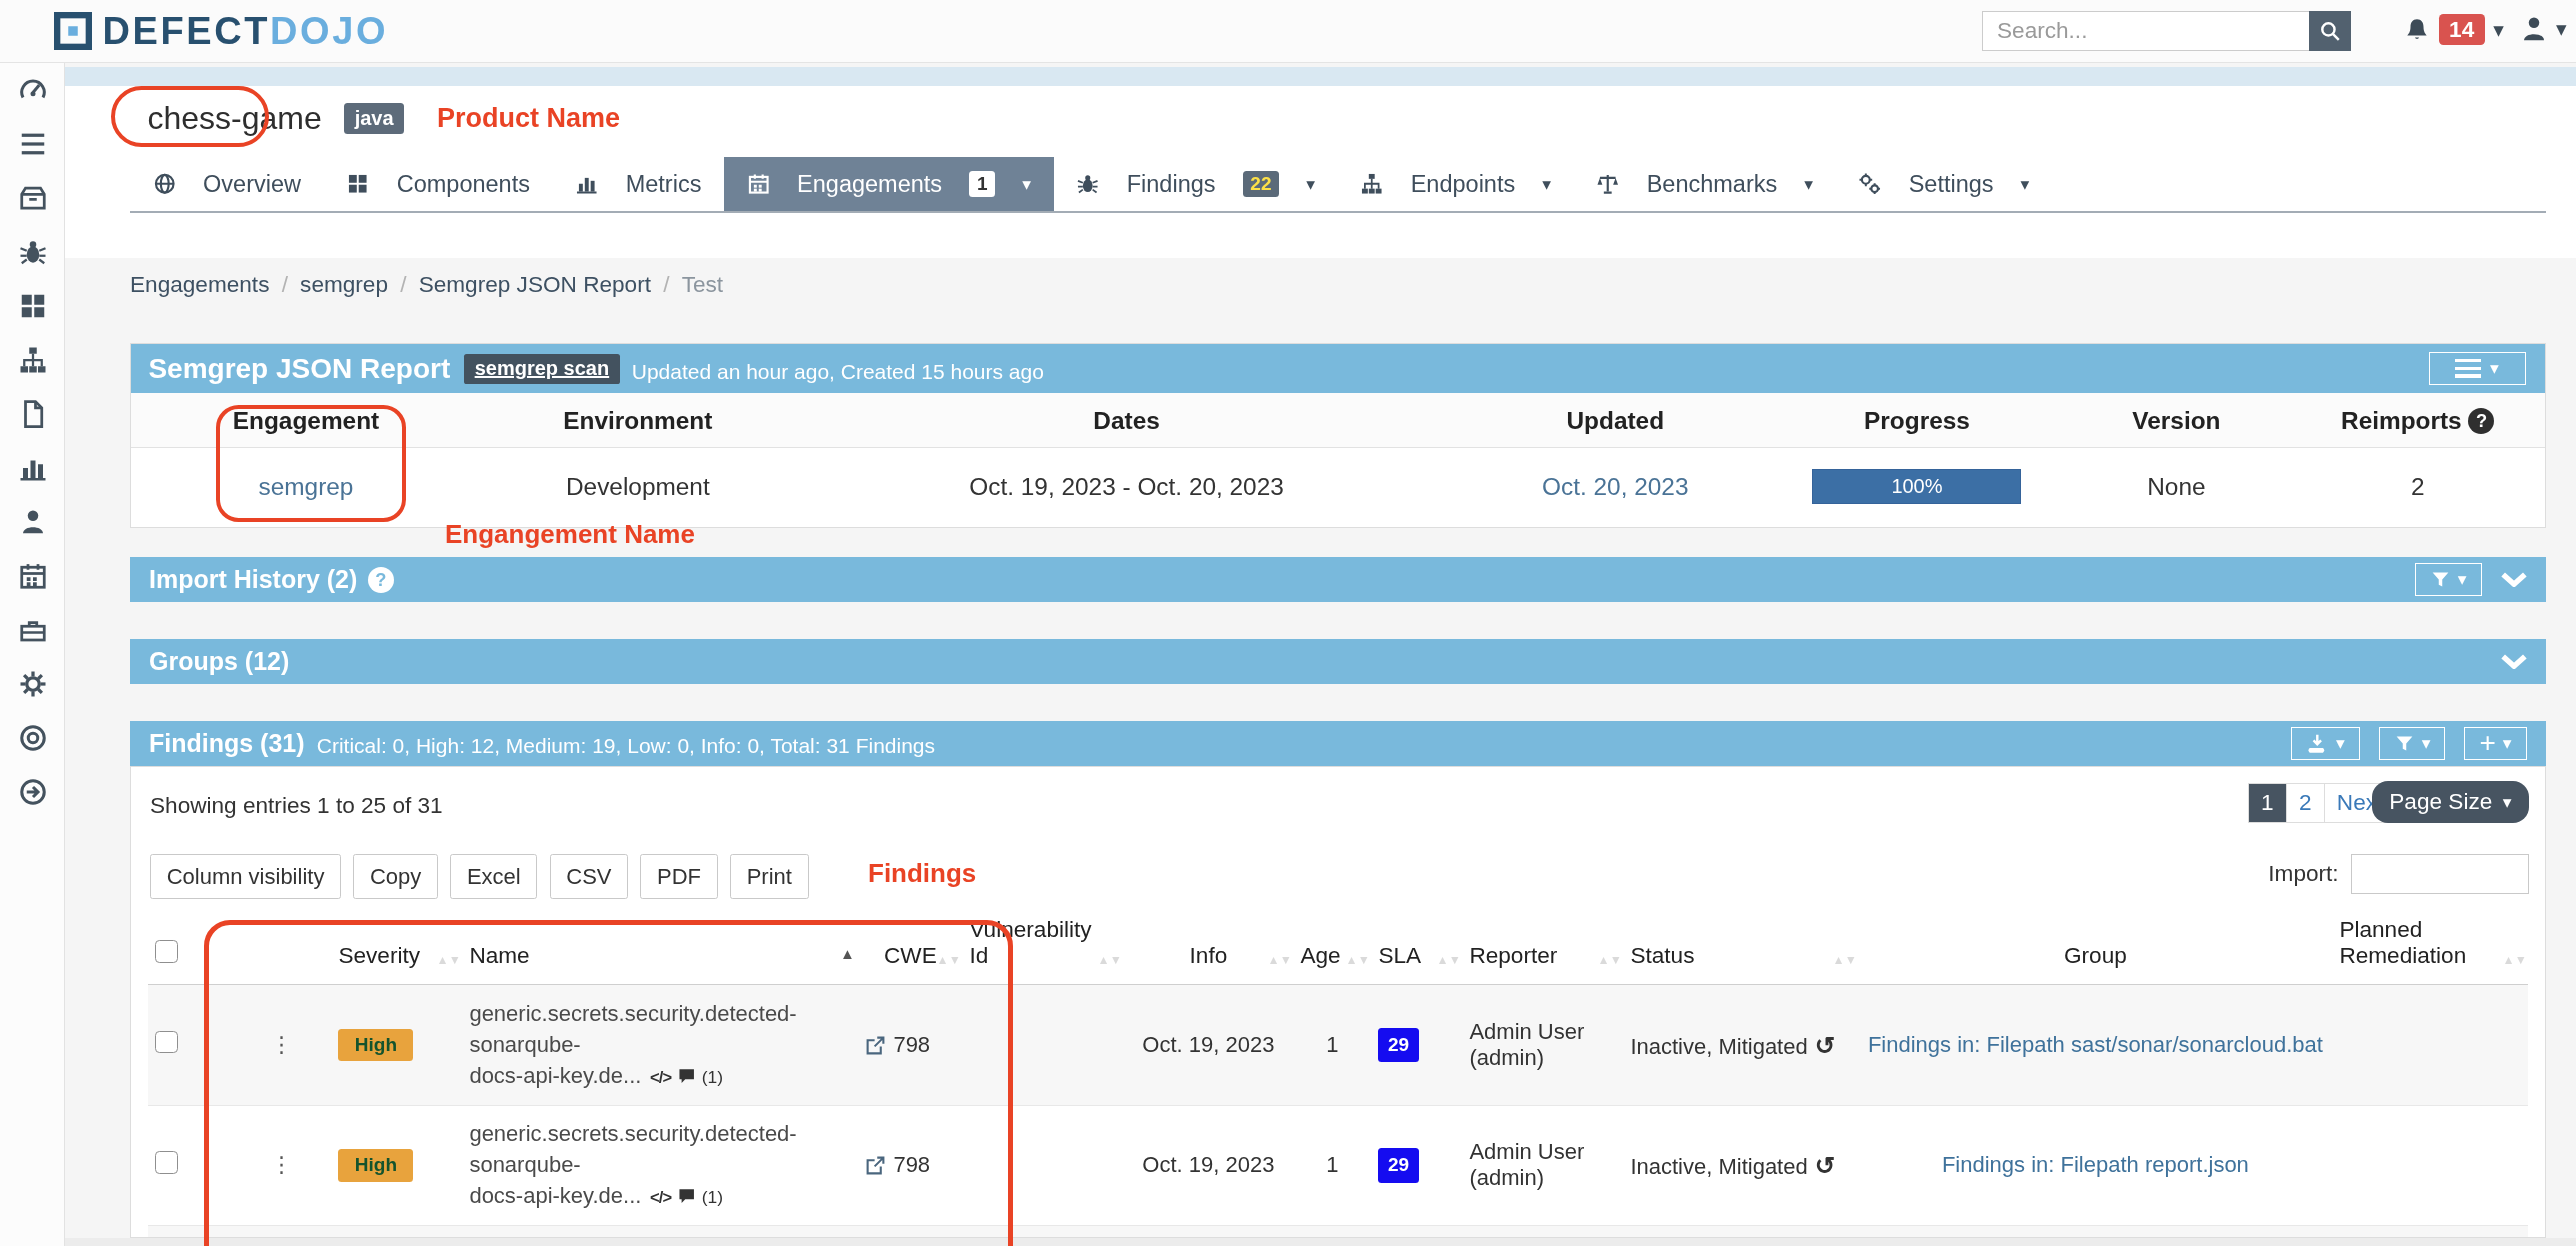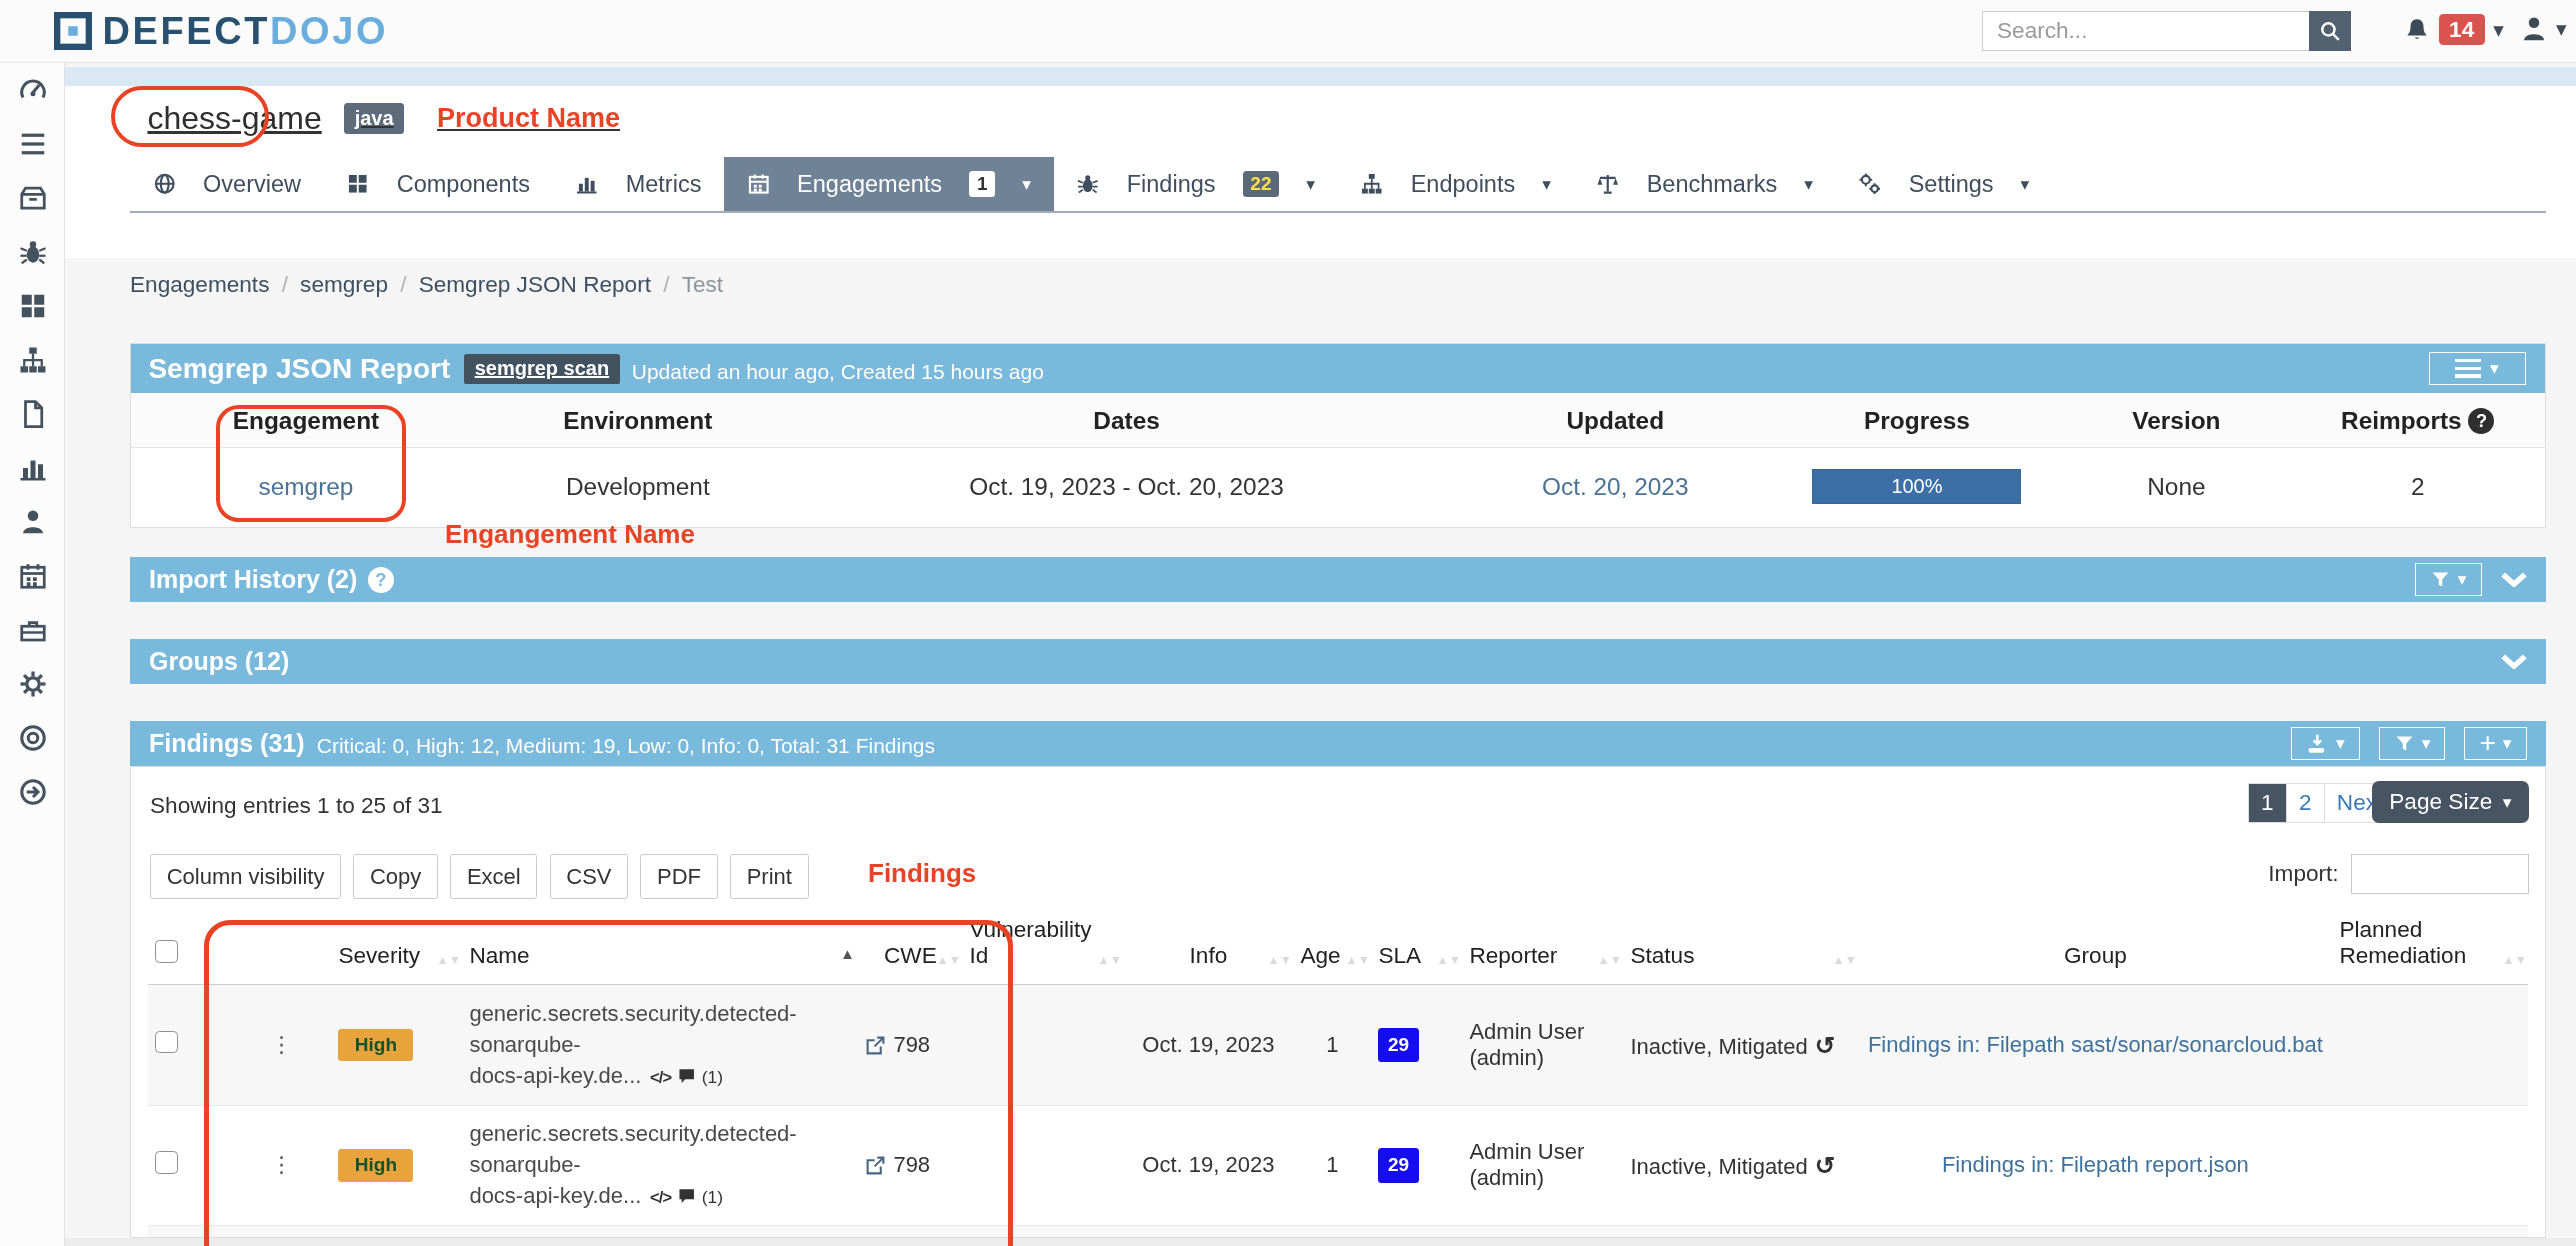--- a/index.html
+++ b/index.html
@@ -25,21 +25,21 @@
   
   .sidebar { position:absolute; left:0; top:63px; width:65px; height:1184px; background:#fcfcfc; border-right:0.9px solid #e2e2e2; z-index:20; }
   .side-ic { width:65px; height:54px; display:flex; align-items:center; justify-content:center; color:#44525e; cursor:pointer; }
   .side-ic svg { width:30px; height:30px; }
 
   
   .main { position:absolute; left:65px; top:63px; width:2511px; height:1184px; background:#f5f5f5; }
   .blue-strip { position:absolute; left:0; top:3.5px; width:2511px; height:19px; background:#d9e8f2; }
   .white-head { position:absolute; left:0; top:22.6px; width:2511px; height:172px; background:#fff; }
 
-  .product-row { position:absolute; left:65px; top:22.6px; height:66px; display:flex; align-items:center;text-decoration:underline; }
+  .product-row { position:absolute; left:65px; top:22.6px; height:66px; display:flex; align-items:center; }
   .product-name { font-size:32px; color:#2e2e2e; padding:0 17.4px; }
   .lang-badge { background:#5d6b7a; color:#fff; font-size:20px; font-weight:bold; padding:4.4px 10.4px; border-radius:3.5px; margin-left:5.2px; }
   .ann { color:#e94325; font-weight:bold; }
   .ann-product { font-size:27px; margin-left:33px; }
   .oval-product { position:absolute; left:46px; top:22.6px; width:158px; height:61px; border:4.4px solid #e94325; border-radius:31px; pointer-events:none; }
 
   
   .tabbar { position:absolute; left:65px; top:94px; right:30.5px; height:56px; display:flex; align-items:stretch; border-bottom:2.6px solid #a3acb5; }
   .tab { display:flex; align-items:center; gap:27px; padding:0 22.6px; font-size:23.5px; color:#3f4e5c; cursor:pointer; white-space:nowrap;justify-content:flex-end; }
   .tab svg { width:23.5px; height:23.5px; }
@@ -84,21 +84,21 @@
   .ob-btn { height:33px; border:1.7px solid #fff; display:flex; align-items:center; justify-content:center; gap:7px; padding:0 14px; cursor:pointer; color:#fff; }
   .chev svg { width:26px; height:15.7px; }
 
   
   .fpanel { position:absolute; left:65px; top:703px; right:30.5px; bottom:8.7px; background:#fff; border:0.9px solid #ddd; overflow:hidden; }
   .showing { position:absolute; left:19px; top:26px; font-size:22.6px; }
   .pager { position:absolute; right:148px; top:15.7px; display:flex; border:0.9px solid #ddd; }
   .pg { min-width:37px; height:38px; display:flex; align-items:center; justify-content:center; font-size:22.6px; color:#3a79b8; background:#fff; border-right:0.9px solid #ddd; padding:0 12.2px; cursor:pointer; }
   .pg.active { background:#475461; color:#fff; }
   .pg:last-child { border-right:none; }
-  .page-size-btn { position:absolute; right:15.7px; top:14px; height:42px; background:#475461; color:#fff; font-size:22.6px; border-radius:7px; display:flex; align-items:center; gap:10.4px; padding:0 17.4px; cursor:pointer; }
+  .page-size-btn { position:absolute; right:15.7px; top:14px; height:42px; background:#475461; color:#fff; font-size:22.6px; border-radius:16px; display:flex; align-items:center; gap:10.4px; padding:0 17.4px; cursor:pointer; }
   .toolbar { position:absolute; left:19px; top:87px; display:flex; gap:12.2px; }
   .tbtn { border:0.9px solid #c9c9c9; background:#fff; font-size:22px; color:#333; padding:8.7px 15.7px; border-radius:2.6px; cursor:pointer; font-family:"Liberation Sans",sans-serif; }
   .ann-findings { position:absolute; left:737px; top:91px; font-size:26px; }
   .fsearch { position:absolute; right:15.7px; top:87px; display:flex; align-items:center; gap:12.2px; }
   .fsearch label { font-size:22.6px; }
   .fsearch input { width:178px; height:40px; border:0.9px solid #c9c9c9; font-size:22.6px; padding:0 8.7px; outline:none; }
 
   table.ftable { position:absolute; left:17.4px; top:141px; width:2380px; border-collapse:collapse; table-layout:fixed; }
   .ftable th { font-size:22.6px; font-weight:normal; color:#222; vertical-align:bottom; padding:8.7px 7px 15.7px; border-bottom:0.9px solid #cfcfcf; position:relative; text-align:left; }
   .ftable td { font-size:22px; padding:12.2px 7px; vertical-align:middle; border-top:0.9px solid #e8e8e8; height:77px; }

